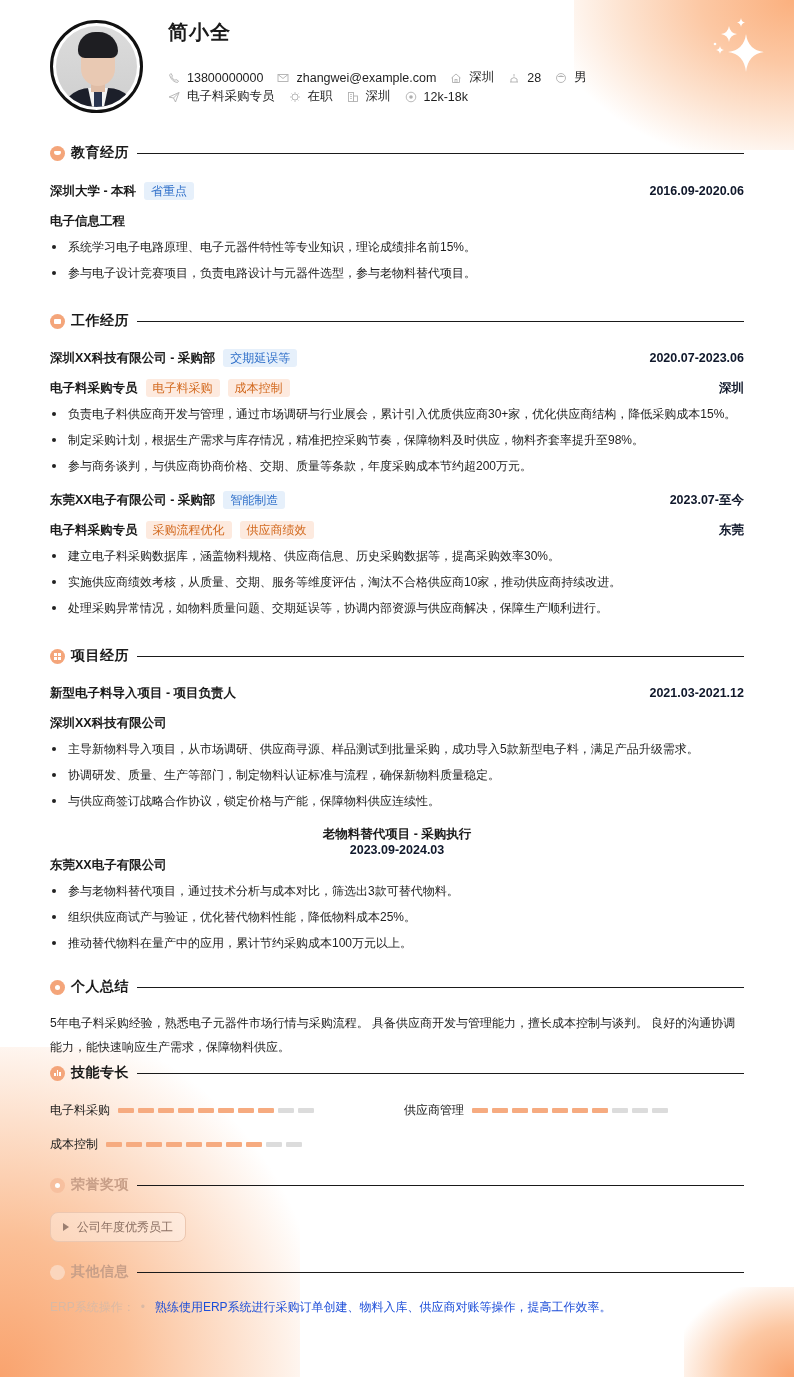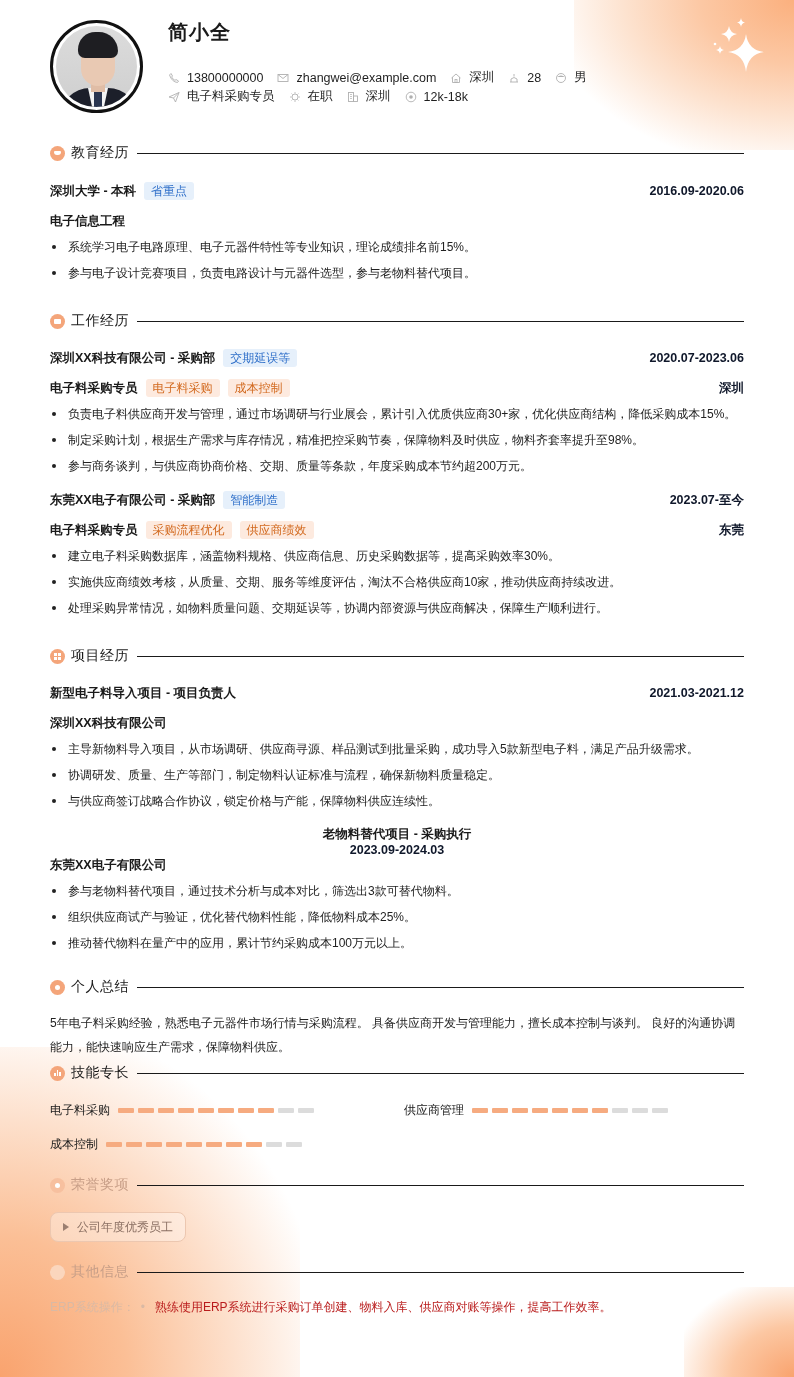--- a/index.html
+++ b/index.html
@@ -52,21 +52,21 @@
   .info-item { display: flex; align-items: center; margin-right: 14px; }
   .info-item .ic { width: 12px; height: 12px; margin-right: 7px; display: inline-flex; align-items: center; justify-content: center; }
   .info-item .ic svg { width: 12px; height: 12px; }
   .sparkle { position: absolute; right: 22px; top: 16px; width: 60px; height: 64px; }
 
   
   .section { position: relative; }
   .sec-head { display: flex; align-items: center; height: 20px; }
   .sec-icon { width: 15px; height: 15px; border-radius: 50%; background: #f4a57a; margin-right: 6px; display: flex; align-items: center; justify-content: center; }
   .sec-icon span { display: block; background: #fff; }
-  .sec-title { font-size: 14px; font-weight: normal; color: #1a1a1a; margin-right: 8px; letter-spacing: 0.5px; }
+  .sec-title { font-size: 14px; font-weight: bold; color: #1a1a1a; margin-right: 8px; letter-spacing: 0.5px; }
   .sec-line { flex: 1; height: 1px; background: #1a1a1a; }
 
   .row { display: flex; justify-content: space-between; align-items: center; height: 18px; }
   .row-left { display: flex; align-items: center; }
   .bold { font-weight: bold; font-size: 12.5px; color: #1a1a1a; }
   .right-bold { font-weight: bold; font-size: 12.5px; color: #0f172a; }
   .tag { display: inline-block; font-size: 12px; padding: 1px 7px; border-radius: 3px; margin-left: 8px; line-height: 16px; }
   .tag.blue { background: #e6f0fb; color: #2f6fc9; }
   .tag.orange { background: #fdeadf; color: #d2691e; }
 
@@ -85,21 +85,21 @@
   .dot.off { background: #dcdcdc; }
 
   .award { display: inline-flex; align-items: center; border: 1px solid #ecc7b0; border-radius: 8px; padding: 0 12px; height: 30px; font-size: 12px; color: #8a6f62; background: rgba(255,255,255,0.35); }
   .award .tri { width: 0; height: 0; border-left: 6px solid #8a6f62; border-top: 4px solid transparent; border-bottom: 4px solid transparent; margin-right: 8px; opacity: 0.85; }
 
   .faded .sec-title { color: #c89f88; }
   .faded .sec-icon { background: #f7c09f; }
   .other-row { display: flex; align-items: center; font-size: 12px; height: 18px; }
   .other-label { color: #d9b9a4; margin-right: 6px; }
   .other-bullet { color: #d9b9a4; margin-right: 10px; }
-  .other-text { color: #b91c1c; }
+  .other-text { color: #1d4ed8; }
 </style>
 </head>
 <body>
 
 <div class="bg-top-right"></div>
 <div class="bg-bottom-left"></div>
 <div class="bg-bottom-right"></div>
 
 <div class="header">
   <div class="avatar">

